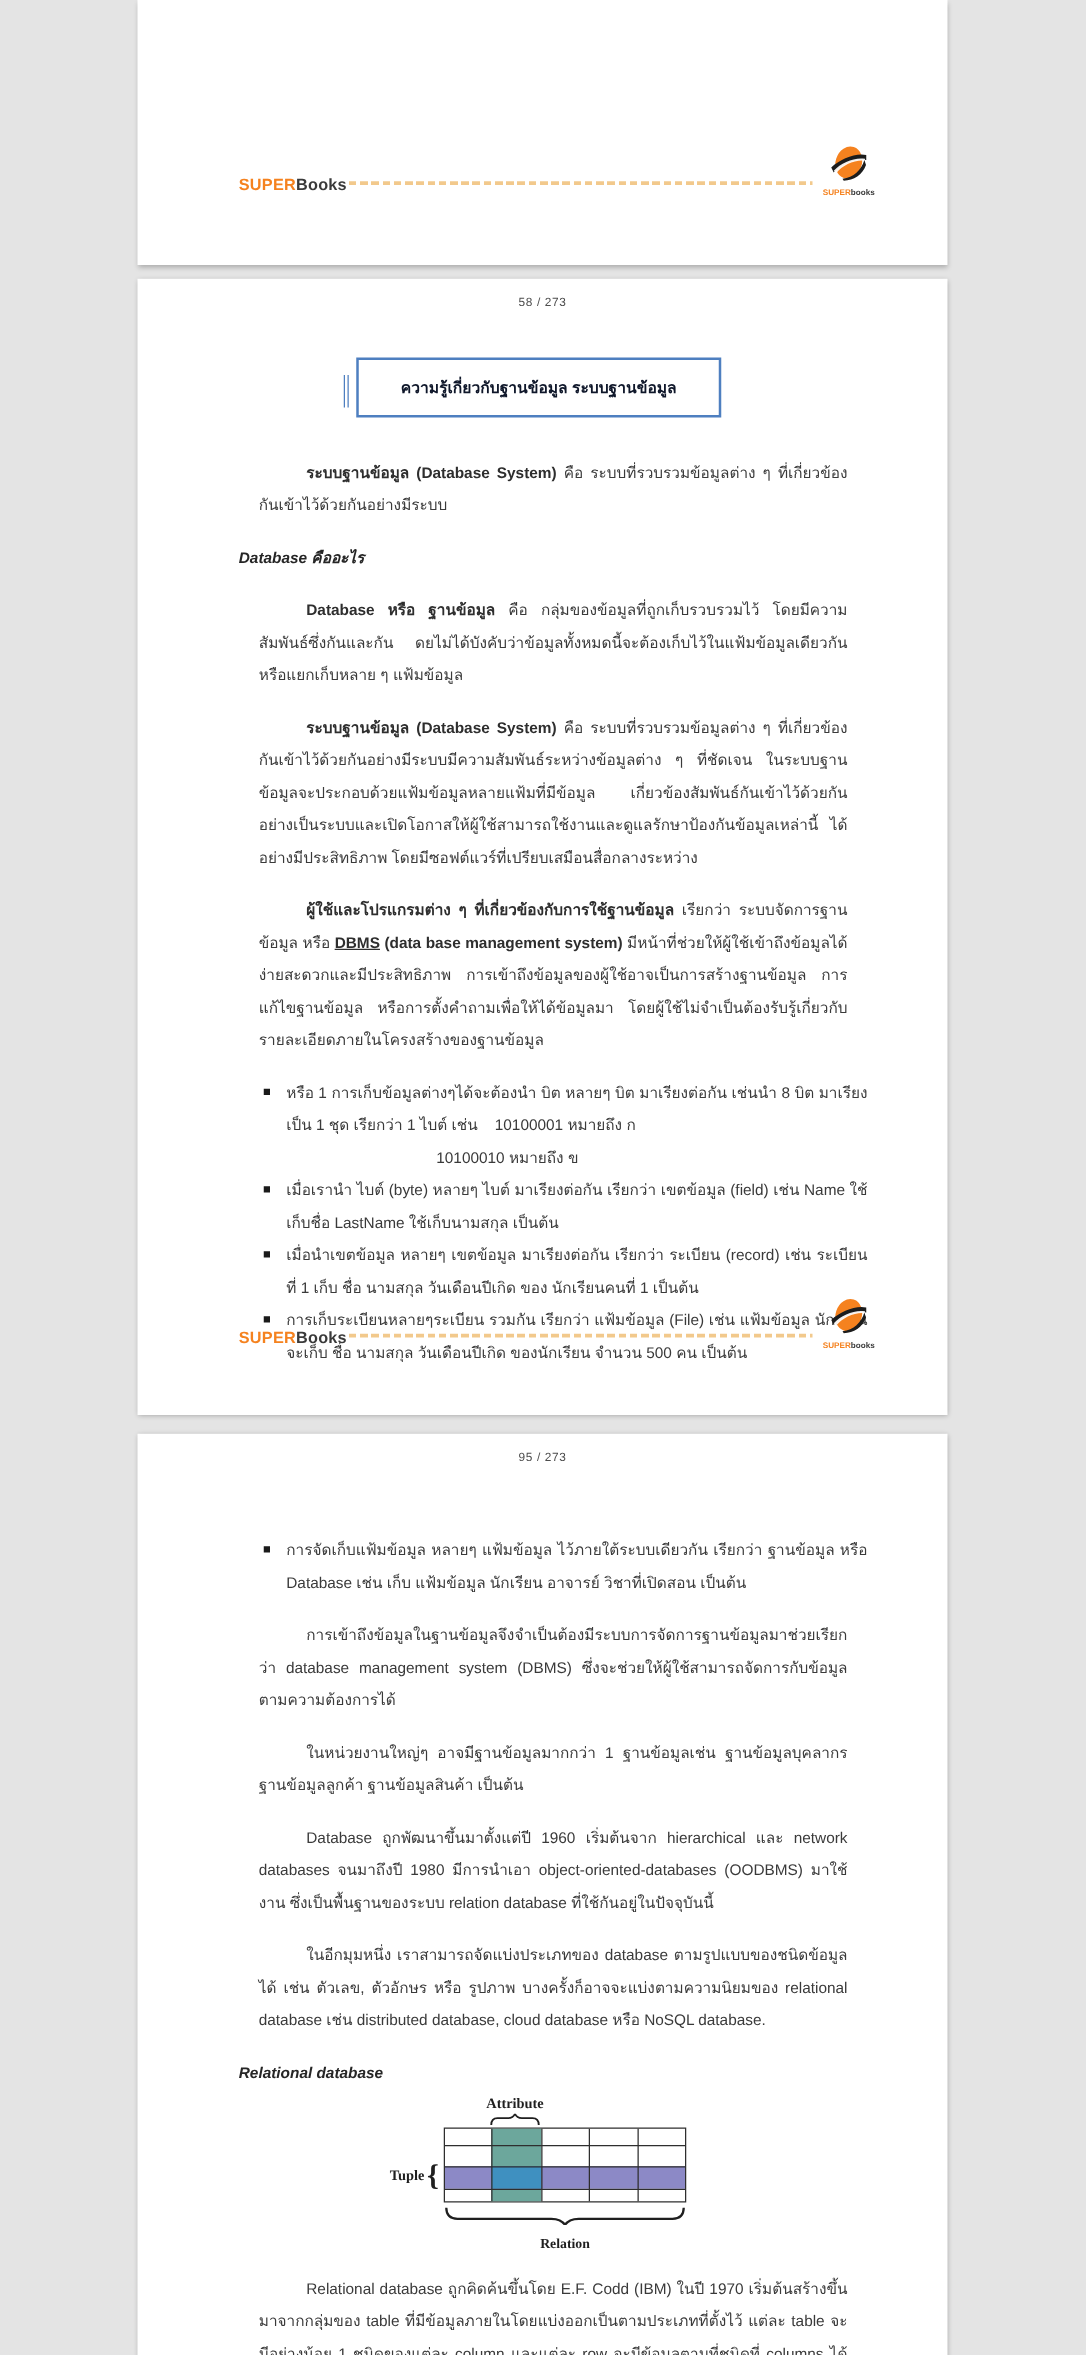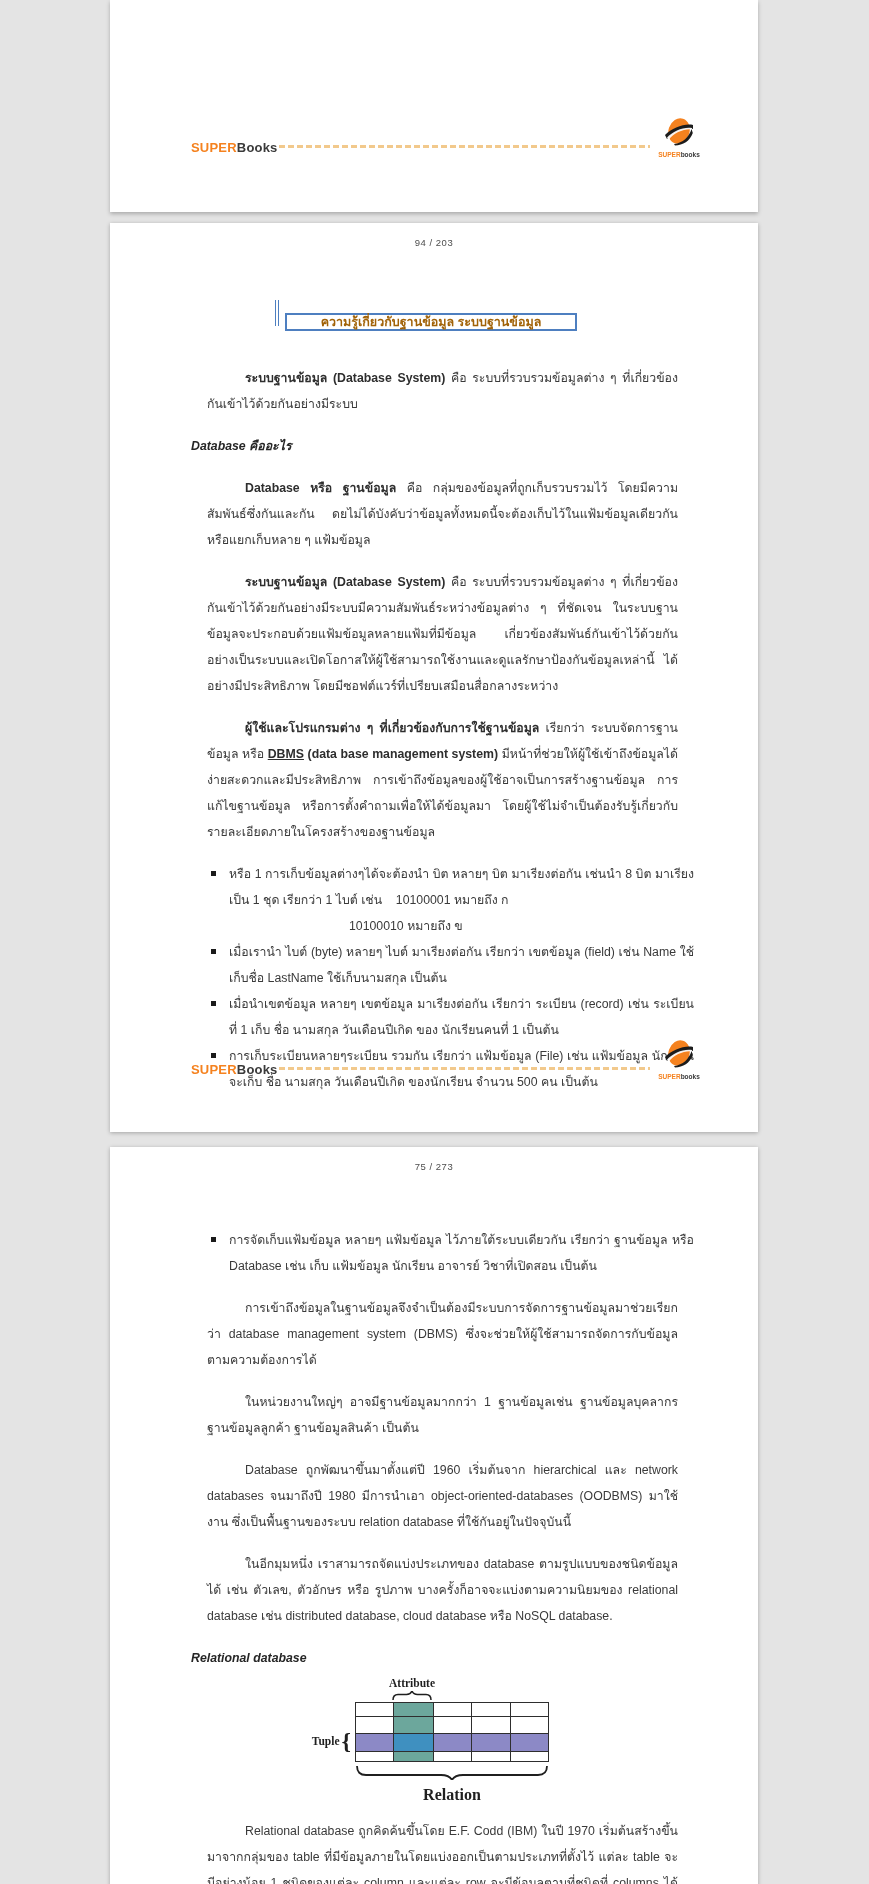--- a/index.html
+++ b/index.html
@@ -28,24 +28,24 @@
   #page-94{top:223px;height:909px;}
   #page-95{top:1147px;height:760px;}
 
   .pageno{
     position:absolute;top:14px;left:0;right:0;text-align:center;
     font-size:9.5px;color:#4d4d4d;letter-spacing:0.5px;
   }
 
   
   .titlebox{
-    position:absolute;left:175px;top:90px;width:292px;height:18px;
+    position:absolute;left:175px;top:63px;width:292px;height:48px;
     border:2px solid var(--title-border);
     display:flex;align-items:center;justify-content:center;
-    font-weight:bold;font-size:12.5px;color:#a16207;
+    font-weight:bold;font-size:12.5px;color:#0f172a;
   }
   .titlebox-mark{
     position:absolute;left:165px;top:77px;height:26px;width:4px;
     border-left:1.5px solid var(--title-border);
     border-right:1.5px solid var(--title-border);
   }
 
   
   .bodytext{
     position:absolute;left:81px;right:64px;
@@ -95,21 +95,21 @@
   .hl{position:absolute;left:0;height:1px;width:100%;background:#2e2e2e;}
   .dg-tuple{
     position:absolute;left:92px;top:52px;width:68px;height:26px;
     display:flex;align-items:center;justify-content:flex-end;
     font-family:"Liberation Serif", serif;font-weight:bold;font-size:11.5px;color:#1f1f1f;
   }
   .dg-curly{font-size:24px;line-height:24px;margin-left:2px;font-weight:bold;}
   .dg-bbot{position:absolute;left:164px;top:90px;}
   .dg-rel{
     position:absolute;left:164px;top:106px;width:194px;text-align:center;
-    font-family:"Liberation Serif", serif;font-weight:bold;font-size:16px;color:#1f1f1f;
+    font-family:"Liberation Serif", serif;font-weight:bold;font-size:11px;color:#1f1f1f;
   }
 </style>
 </head>
 <body>
 
 <div class="page" id="page-top">
   <div class="pfooter" style="bottom:58px;">
     <div class="f-label"><span class="orange">SUPER</span><span class="dark">Books</span></div>
     <div class="f-dash"></div>
     <div class="f-logo">
@@ -118,21 +118,21 @@
         <path d="M1 19 C8 12 21 7 29 9 L29 13 C21 11 9 16 3 23 Z" fill="#1c1c1c"></path>
         <path d="M3 21.5 C9 15 20 10.5 28 12 L28 13.5 C20 12.5 10 17 5 23.5 Z" fill="#ffffff" opacity="0.92"></path>
         <path d="M10 28 C19 27 25 21 27.5 13 L28.8 17 C26 25 19 29.2 11 29.6 Z" fill="#1c1c1c"></path>
       </svg>
       <div class="logo-caption"><span class="orange">SUPER</span><span class="dark">books</span></div>
     </div>
   </div>
 </div>
 
 <div class="page" id="page-94">
-  <div class="pageno">94 / 203</div>
+  <div class="pageno">58 / 273</div>
   <div class="titlebox-mark"></div>
   <div class="titlebox">
     <span>ความรู้เกี่ยวกับฐานข้อมูล ระบบฐานข้อมูล</span>
   </div>
   <div class="bodytext" id="body94">
       <div class="para"><span class="b">ระบบฐานข้อมูล (Database System)</span><span> คือ ระบบที่รวบรวมข้อมูลต่าง ๆ ที่เกี่ยวข้องกันเข้าไว้ด้วยกันอย่างมีระบบ</span></div>
       <div class="heading">Database คืออะไร</div>
       <div class="para"><span class="b">Database หรือ ฐานข้อมูล</span><span> คือ กลุ่มของข้อมูลที่ถูกเก็บรวบรวมไว้ โดยมีความสัมพันธ์ซึ่งกันและกัน ดยไม่ได้บังคับว่าข้อมูลทั้งหมดนี้จะต้องเก็บไว้ในแฟ้มข้อมูลเดียวกันหรือแยกเก็บหลาย ๆ แฟ้มข้อมูล</span></div>
       <div class="para"><span class="b">ระบบฐานข้อมูล (Database System)</span><span> คือ ระบบที่รวบรวมข้อมูลต่าง ๆ ที่เกี่ยวข้องกันเข้าไว้ด้วยกันอย่างมีระบบมีความสัมพันธ์ระหว่างข้อมูลต่าง ๆ ที่ชัดเจน ในระบบฐานข้อมูลจะประกอบด้วยแฟ้มข้อมูลหลายแฟ้มที่มีข้อมูล เกี่ยวข้องสัมพันธ์กันเข้าไว้ด้วยกันอย่างเป็นระบบและเปิดโอกาสให้ผู้ใช้สามารถใช้งานและดูแลรักษาป้องกันข้อมูลเหล่านี้ ได้อย่างมีประสิทธิภาพ โดยมีซอฟต์แวร์ที่เปรียบเสมือนสื่อกลางระหว่าง</span></div>
       <div class="para"><span class="b">ผู้ใช้และโปรแกรมต่าง ๆ ที่เกี่ยวข้องกับการใช้ฐานข้อมูล</span><span> เรียกว่า ระบบจัดการฐานข้อมูล หรือ </span><span class="b u">DBMS</span><span class="b"> (data base management system)</span><span> มีหน้าที่ช่วยให้ผู้ใช้เข้าถึงข้อมูลได้ง่ายสะดวกและมีประสิทธิภาพ การเข้าถึงข้อมูลของผู้ใช้อาจเป็นการสร้างฐานข้อมูล การแก้ไขฐานข้อมูล หรือการตั้งคำถามเพื่อให้ได้ข้อมูลมา โดยผู้ใช้ไม่จำเป็นต้องรับรู้เกี่ยวกับรายละเอียดภายในโครงสร้างของฐานข้อมูล</span></div>
@@ -162,21 +162,21 @@
         <path d="M1 19 C8 12 21 7 29 9 L29 13 C21 11 9 16 3 23 Z" fill="#1c1c1c"></path>
         <path d="M3 21.5 C9 15 20 10.5 28 12 L28 13.5 C20 12.5 10 17 5 23.5 Z" fill="#ffffff" opacity="0.92"></path>
         <path d="M10 28 C19 27 25 21 27.5 13 L28.8 17 C26 25 19 29.2 11 29.6 Z" fill="#1c1c1c"></path>
       </svg>
       <div class="logo-caption"><span class="orange">SUPER</span><span class="dark">books</span></div>
     </div>
   </div>
 </div>
 
 <div class="page" id="page-95">
-  <div class="pageno">75 / 273</div>
+  <div class="pageno">95 / 273</div>
   <div class="bodytext" id="body95">
       <div class="li">
         <span class="marker"></span>
         <div class="li-body"><span>การจัดเก็บแฟ้มข้อมูล หลายๆ แฟ้มข้อมูล ไว้ภายใต้ระบบเดียวกัน เรียกว่า ฐานข้อมูล หรือ Database เช่น เก็บ แฟ้มข้อมูล นักเรียน อาจารย์ วิชาที่เปิดสอน เป็นต้น</span></div>
       </div>
       <div class="para"><span>การเข้าถึงข้อมูลในฐานข้อมูลจึงจำเป็นต้องมีระบบการจัดการฐานข้อมูลมาช่วยเรียกว่า database management system (DBMS) ซึ่งจะช่วยให้ผู้ใช้สามารถจัดการกับข้อมูล ตามความต้องการได้</span></div>
       <div class="para"><span>ในหน่วยงานใหญ่ๆ อาจมีฐานข้อมูลมากกว่า 1 ฐานข้อมูลเช่น ฐานข้อมูลบุคลากร ฐานข้อมูลลูกค้า ฐานข้อมูลสินค้า เป็นต้น</span></div>
       <div class="para"><span>Database ถูกพัฒนาขึ้นมาตั้งแต่ปี 1960 เริ่มต้นจาก hierarchical และ network databases จนมาถึงปี 1980 มีการนำเอา object-oriented-databases (OODBMS) มาใช้งาน ซึ่งเป็นพื้นฐานของระบบ relation database ที่ใช้กันอยู่ในปัจจุบันนี้</span></div>
       <div class="para"><span>ในอีกมุมหนึ่ง เราสามารถจัดแบ่งประเภทของ database ตามรูปแบบของชนิดข้อมูลได้ เช่น ตัวเลข, ตัวอักษร หรือ รูปภาพ บางครั้งก็อาจจะแบ่งตามความนิยมของ relational database เช่น distributed database, cloud database หรือ NoSQL database.</span></div>
       <div class="heading">Relational database</div>

